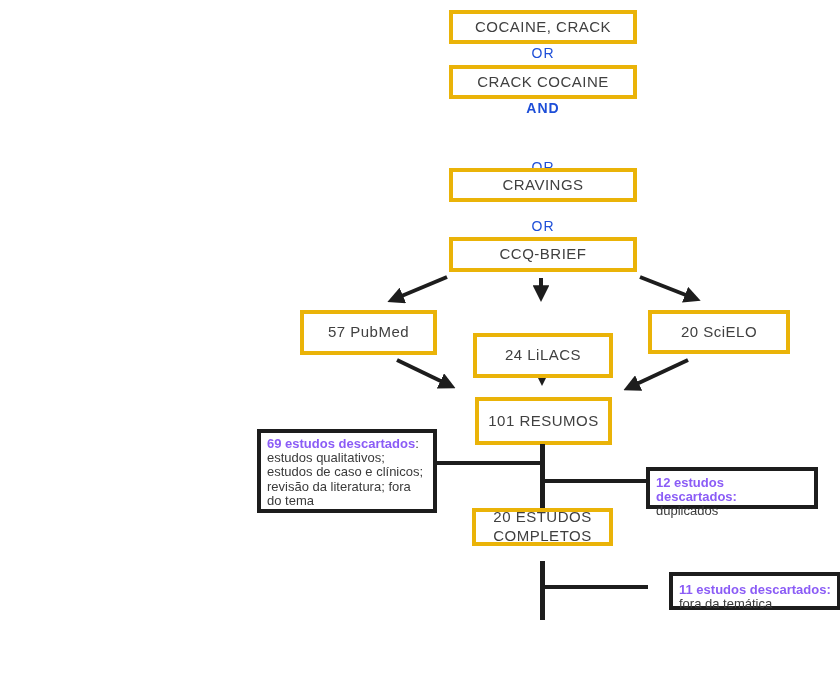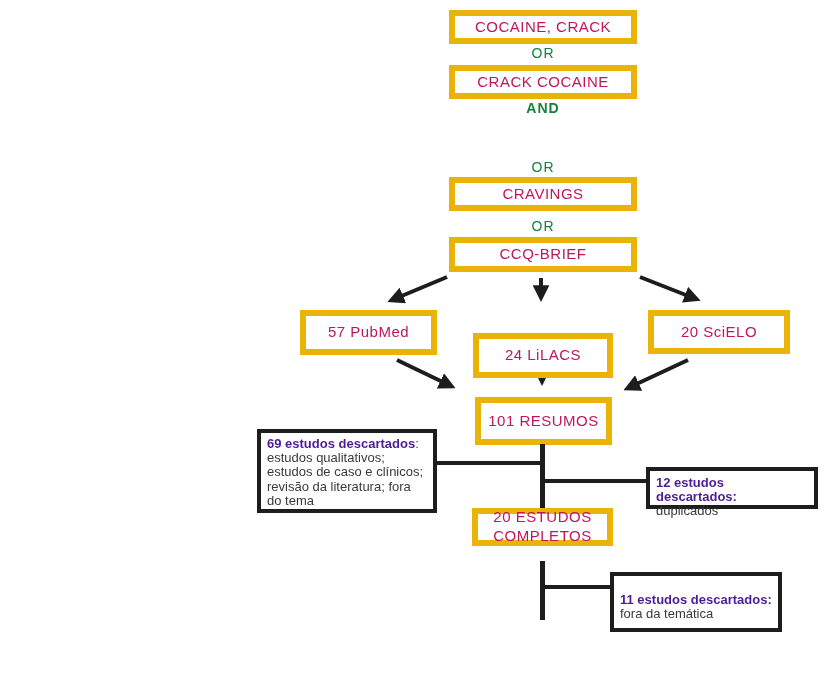--- a/index.html
+++ b/index.html
@@ -8,53 +8,53 @@
     width: 840px;
     height: 686px;
     background: #ffffff;
     font-family: "Liberation Sans", sans-serif;
     color: #3a3a3a;
     overflow: hidden;
   }
   .box {
     position: absolute;
     box-sizing: border-box;
-    border: 6px solid #eab308;
+    border: 4px solid #eab308;
     background: #ffffff;
     display: flex;
     align-items: center;
     justify-content: center;
     text-align: center;
     font-size: 15px;
     letter-spacing: 0.5px;
     line-height: 1.25;
-    color: #be185d;
+    color: #404040;
   }
   .kw  { left: 449px; width: 188px; height: 34px; }
   .oplabel {
     position: absolute;
     left: 449px; width: 188px; height: 18px;
     text-align: center;
     font-size: 14px;
     letter-spacing: 1px;
-    color: #15803d;
+    color: #1d4ed8;
   }
   .oplabel.bold { font-weight: bold; }
   .note {
     position: absolute;
     box-sizing: border-box;
     border: 4px solid #1d1d1d;
     background: #ffffff;
     font-size: 13px;
     line-height: 14.2px;
     padding: 4px 6px 2px 6px;
     color: #3a3a3a;
     text-align: left;
   }
-  .note b { color: #4c1d95; }
+  .note b { color: #8b5cf6; }
   .note-line { display: block; }
   .conn {
     position: absolute;
     background: #1d1d1d;
   }
   .arrows {
     position: absolute;
     left: 0; top: 0;
     width: 840px; height: 686px;
     pointer-events: none;
@@ -84,21 +84,21 @@
   </div>
   <div class="oplabel" style="top:45px;">OR</div>
 
   <div class="box kw" style="top:65px;">
     <span>CRACK COCAINE</span>
   </div>
   <div class="oplabel bold" style="top:100px;">AND</div>
 
   <div class="oplabel" style="top:159px;">OR</div>
 
-  <div class="box kw" style="top:177px;">
+  <div class="box kw" style="top:168px;">
     <span>CRAVINGS</span>
   </div>
   <div class="oplabel" style="top:218px;">OR</div>
 
   <div class="box kw" style="top:237px; height:35px;align-items:center;">
     <span>CCQ-BRIEF</span>
   </div>
 
   <div class="box" style="left:300px; top:310px; width:137px; height:45px;">
     <span>57 PubMed</span>
@@ -130,19 +130,19 @@
 
   <div class="note" style="left:646px; top:467px; width:172px; height:42px; padding-top:5px;">
     <span class="note-line"><b>12 estudos descartados:</b></span>
     <span class="note-line">duplicados</span>
   </div>
 
   <div class="box" style="left:472px; top:508px; width:141px; height:38px; padding:0 4px;">
     <span>20 ESTUDOS COMPLETOS</span>
   </div>
 
-  <div class="note" style="left:610px; top:572px; width:172px; height:60px; padding-top:17px;">
+  <div class="note" style="left:669px; top:572px; width:172px; height:38px; padding-top:7px;">
     <span class="note-line"><b>11 estudos descartados:</b></span>
     <span class="note-line">fora da temática</span>
   </div>
 
 
 </div>
 
 </body></html>

